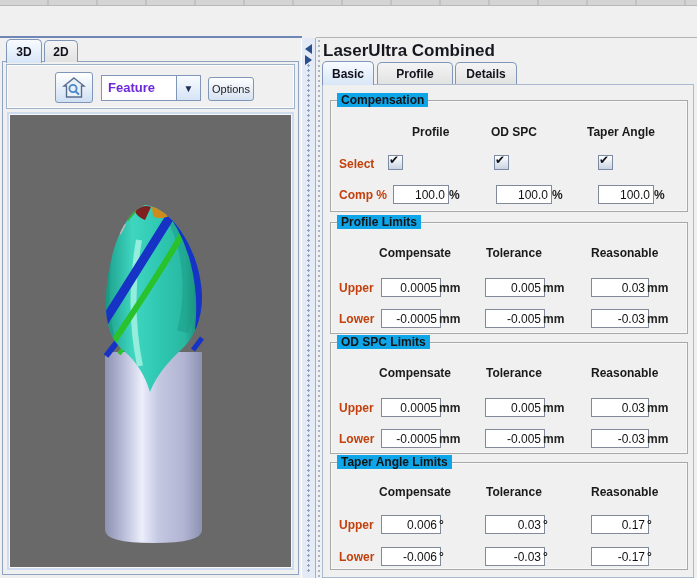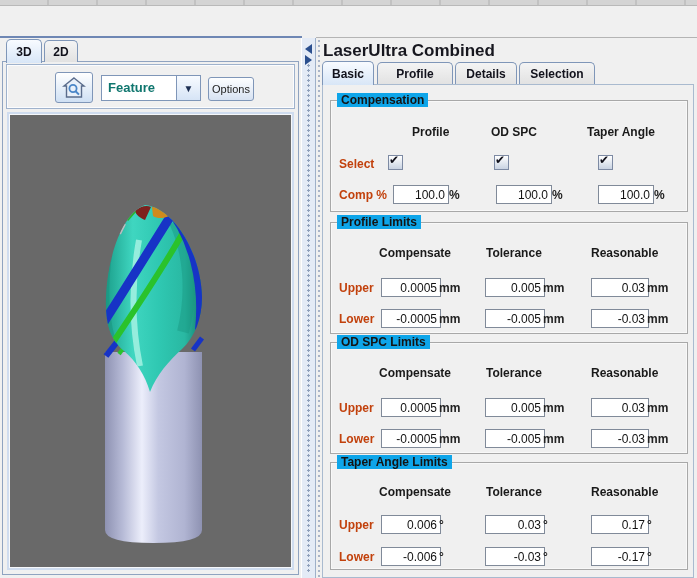--- a/index.html
+++ b/index.html
@@ -28,21 +28,21 @@
   
   .left-body{position:absolute;left:2px;top:61px;width:297px;height:514px;border:1px solid #8fa3c0;
              background:#f0f0f0;box-sizing:border-box;z-index:1;}
   .toolbar{position:absolute;left:6px;top:64px;width:289px;height:45px;border:1px solid #9fb2cc;
            background:#f0f0f0;box-shadow:inset 0 0 0 1px #fbfcfe;box-sizing:border-box;z-index:2;}
   .home-btn{position:absolute;left:55px;top:72px;width:38px;height:31px;border:1px solid #7f96b8;
             border-radius:3px;background:linear-gradient(#ffffff,#cfe0f4);padding:0;cursor:pointer;
             display:flex;align-items:center;justify-content:center;z-index:3;}
   .combo{position:absolute;left:101px;top:75px;width:100px;height:26px;border:1px solid #7f96b8;
          background:#fff;box-sizing:border-box;display:flex;z-index:3;}
-  .combo-text{flex:1;font-size:13px;font-weight:bold;padding:4px 0 0 6px;color:#0f766e;}
+  .combo-text{flex:1;font-size:13px;font-weight:bold;padding:4px 0 0 6px;color:#6d28d9;}
   .combo-arrow{width:23px;border-left:1px solid #7f96b8;background:linear-gradient(#f8fbff,#d6e4f6);
                display:flex;align-items:center;justify-content:center;font-size:10px;color:#1d2f52;}
   .opt-btn{position:absolute;left:208px;top:77px;width:46px;height:24px;border:1px solid #7f96b8;
            border-radius:3px;background:linear-gradient(#fdfeff,#d7e2f2);font-size:11px;color:#222;
            font-family:"Liberation Sans",sans-serif;padding:0;cursor:pointer;z-index:3;}
 
   .viewport{position:absolute;left:7px;top:112px;width:287px;height:458px;border:2px solid #cfdcef;
             background:#696969;box-sizing:border-box;z-index:2;box-shadow:inset 0 0 0 1px #f6f8fb;}
   .viewport svg{position:absolute;left:0;top:0;}
 
@@ -159,21 +159,20 @@
     <div class="arr arr-r"></div>
     <div class="dots"></div>
   </div>
   <div class="rp-dotline"></div>
 
   <div class="rp-title">LaserUltra Combined</div>
 
   <div class="tab rtab sel" style="left:322px;width:52px;">Basic</div>
   <div class="tab rtab" style="left:377px;width:76px;">Profile</div>
   <div class="tab rtab" style="left:455px;width:62px;">Details</div>
-  <div class="tab rtab" style="left:519px;width:76px;">Selection</div>
 
   <div class="content-panel"></div>
 
   <div class="group" style="top:100px;height:112px;">
     <span class="gtitle">Compensation</span>
     <span class="hdr" style="left:57px;top:24px;padding-left:24px;">Profile</span>
     <span class="hdr" style="left:160px;top:24px;">OD SPC</span>
     <span class="hdr" style="left:256px;top:24px;">Taper Angle</span>
 
     <span class="rlabel" style="top:56px;">Select</span>

